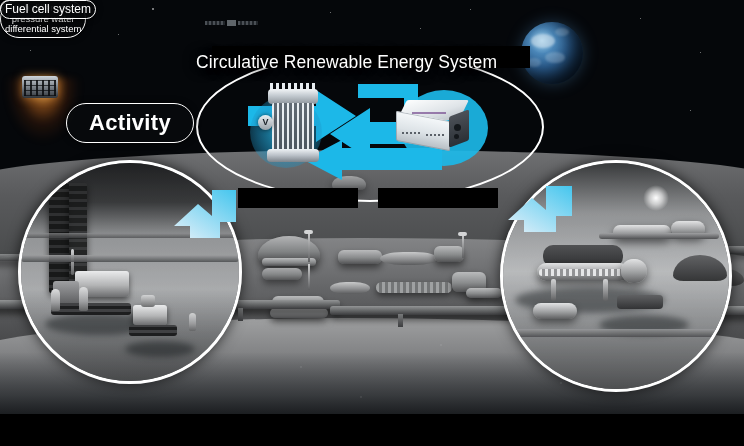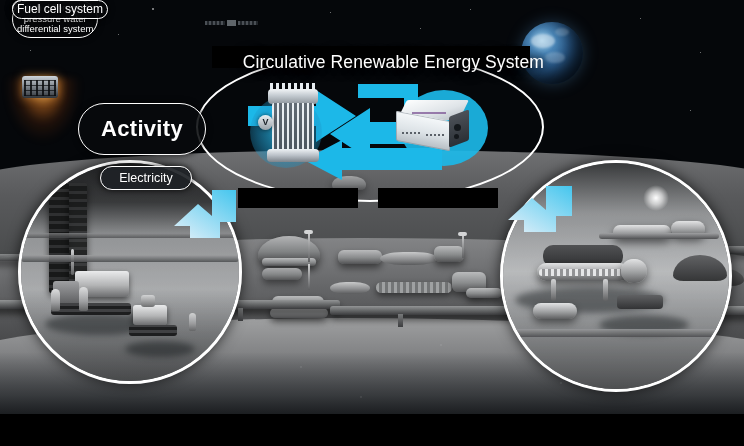--- a/index.html
+++ b/index.html
@@ -288,21 +288,21 @@
   .oval-mask {
     position: absolute;
     background: #000;
   }
 
   
   #title {
     position: absolute;
     left: 196px; top: 52px;
     width: 348px;
-    text-align: right;
+    text-align: left;
     color: #ffffff;
     font-size: 17.5px;
     letter-spacing: 0.1px;
     white-space: nowrap;
     text-shadow: 0 0 7px rgba(0,0,0,0.95), 0 0 14px rgba(0,0,0,0.85);
   }
 
   
   .cyan-arrow { position: absolute; }
 
@@ -388,40 +388,39 @@
     align-items: center;
     justify-content: center;
     text-align: center;
     color: #ffffff;
     background: rgba(8,10,12,0.88);
     border: 1.6px solid #ffffff;
     border-radius: 999px;
     box-shadow: 0 0 6px rgba(0,0,0,0.85);
     box-sizing: border-box;
     line-height: 1.12;
-    margin-left: 12px;
   }
   .pill-big {
     font-size: 22px;
     font-weight: bold;
     letter-spacing: 0.3px;
   }
   .pill-sm {
     font-size: 12.5px;
     background: rgba(30,34,38,0.92);
     border-width: 1.4px;
   }
   .pill-tiny {
     font-size: 9.5px;
     background: rgba(6,8,10,0.93);
     border-width: 1.4px;
     padding: 2px 4px;
   }
 
-  #pill-activity    { left: 66px;  top: 103px; width: 128px; height: 52px; }
+  #pill-activity    { left: 66px;  top: 103px; width: 128px; height: 40px; }
   #pill-stay        { left: 556px; top: 103px; width: 118px; height: 40px; }
   #pill-electricity { left: 88px;  top: 166px; width: 92px;  height: 24px; }
   #pill-hydrogen    { left": 0; left: 86px;  top: 198px; width: 96px;  height: 25px; }
   #pill-oxygen      { left: 570px; top: 196px; width: 88px;  height: 26px; }
   #pill-electrolysis{ left: 238px; top: 172px; width: 118px; height: 48px; }
   #pill-fuelcell    { left: 372px; top: 183px; width: 128px; height: 30px; }
 
   /* ============ Caption bar ============ */
   #caption-bar {
     position: absolute;
@@ -655,21 +654,20 @@
           <stop offset="0%" stop-color="#45C6EE"></stop>
           <stop offset="100%" stop-color="#D8EDF8"></stop>
         </linearGradient>
       </defs>
       <path d="M 4 4 L 4 34 L 20 34 L 20 50 L 36 50 L 52 50 L 52 38 L 68 38 L 44 16 L 30 28 L 30 4 Z" fill="url(#gradR)" transform="scale(-1,1) translate(-70,0)"></path>
     </svg>
 
     <div class="pill pill-big" id="pill-activity">Activity</div>
 
 
-    <div class="pill pill-sm" id="pill-electricity">Electricity</div>
 
     <div class="pill pill-sm" id="pill-hydrogen">Hydrogen</div>
 
     <div class="pill pill-sm" id="pill-oxygen">Oxygen</div>
 
     <div class="pill pill-tiny" id="pill-electrolysis">
       <span style="display:block;">
         <span>High differential</span><br>
         <span>pressure water</span><br>
         <span>differential system</span>

